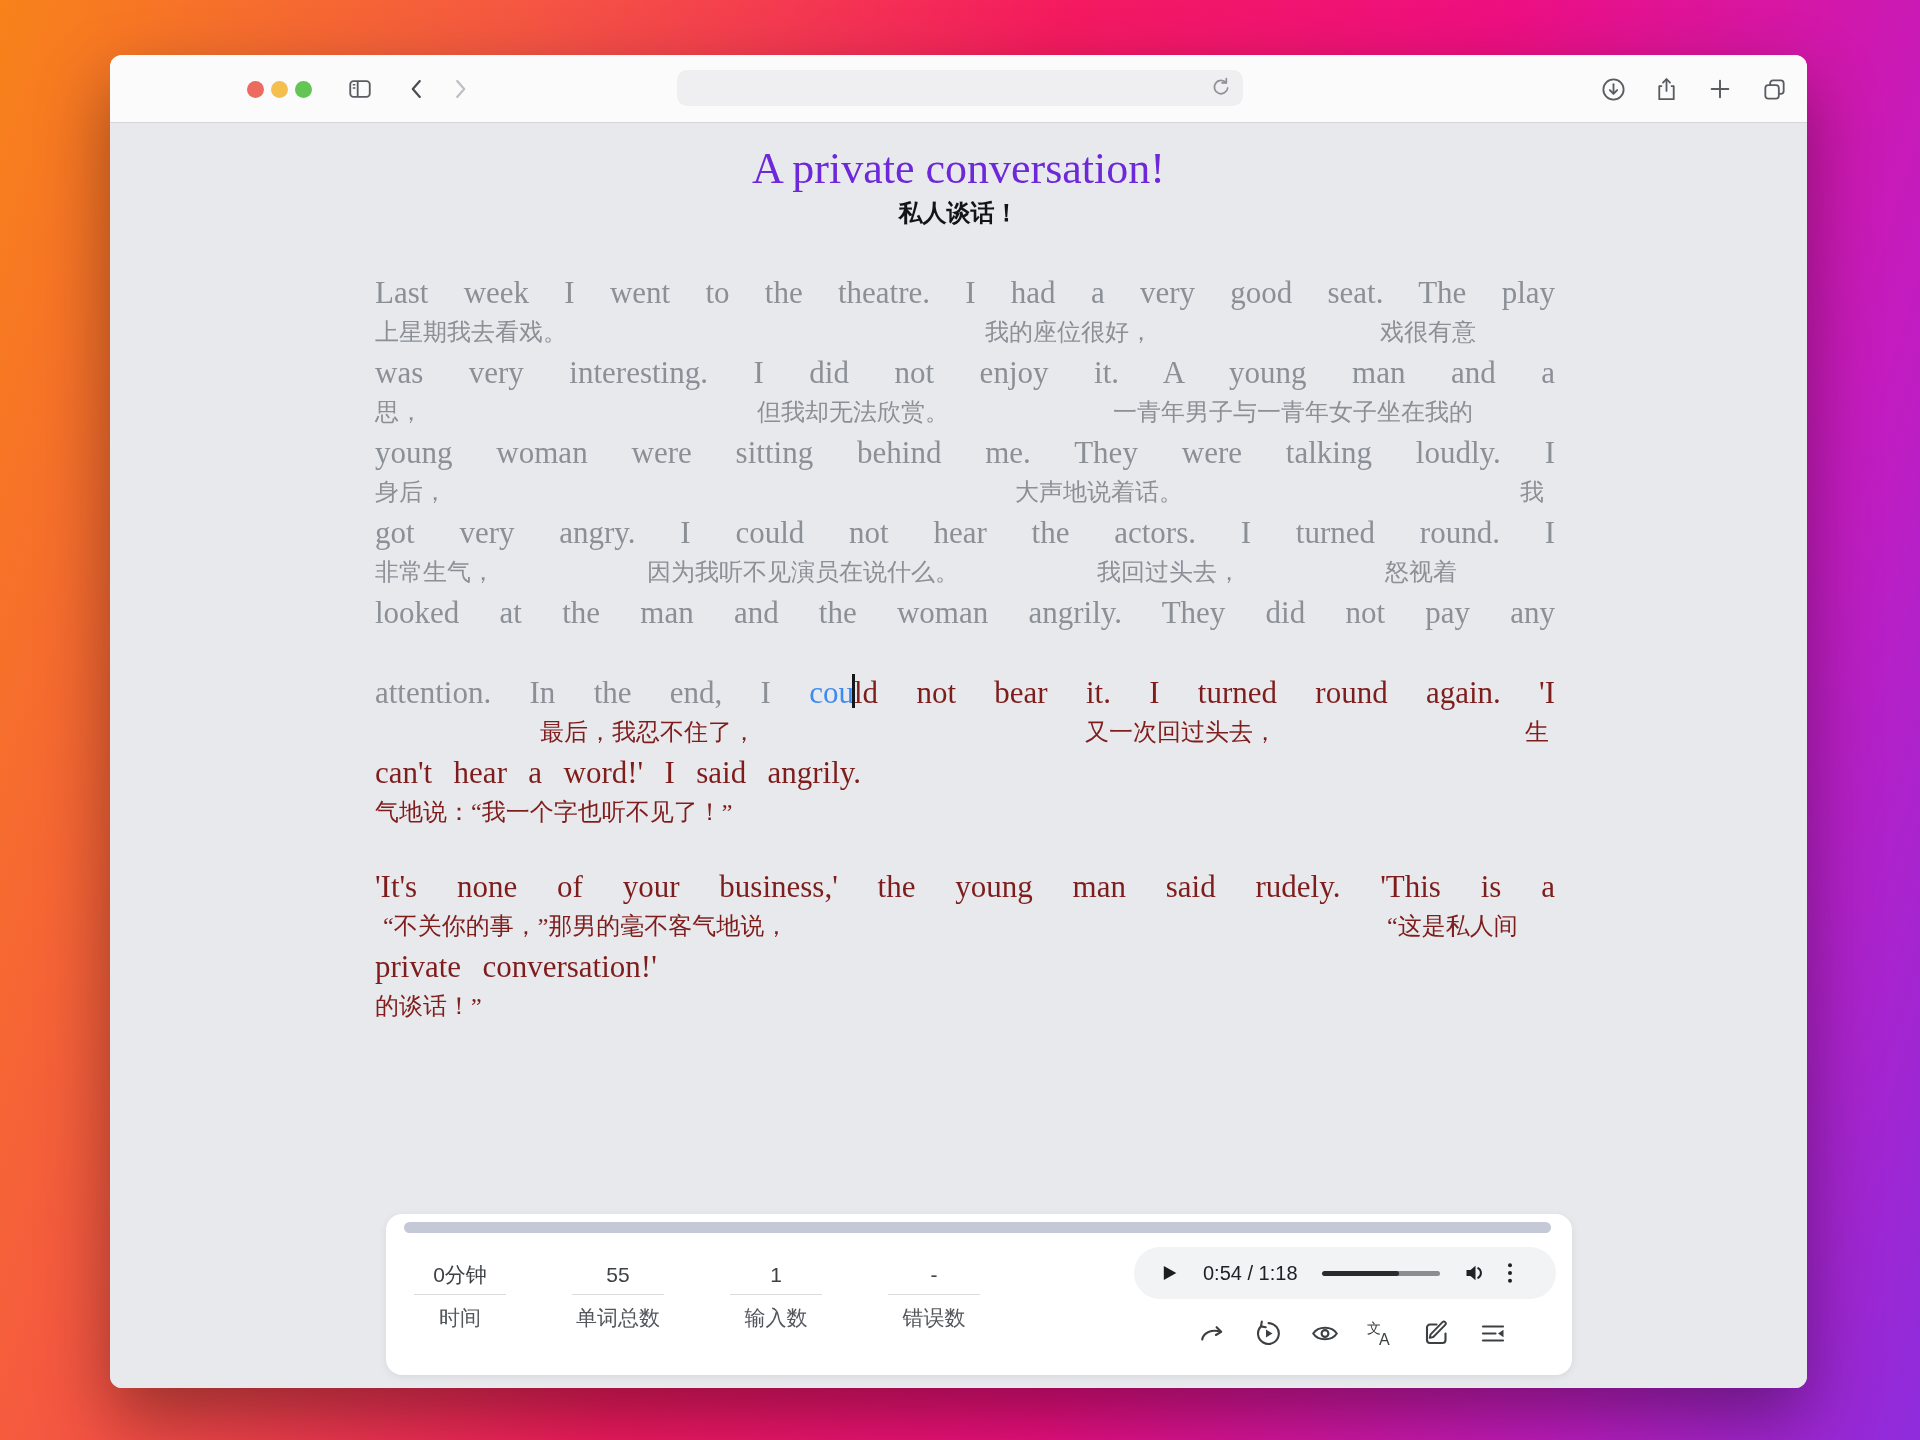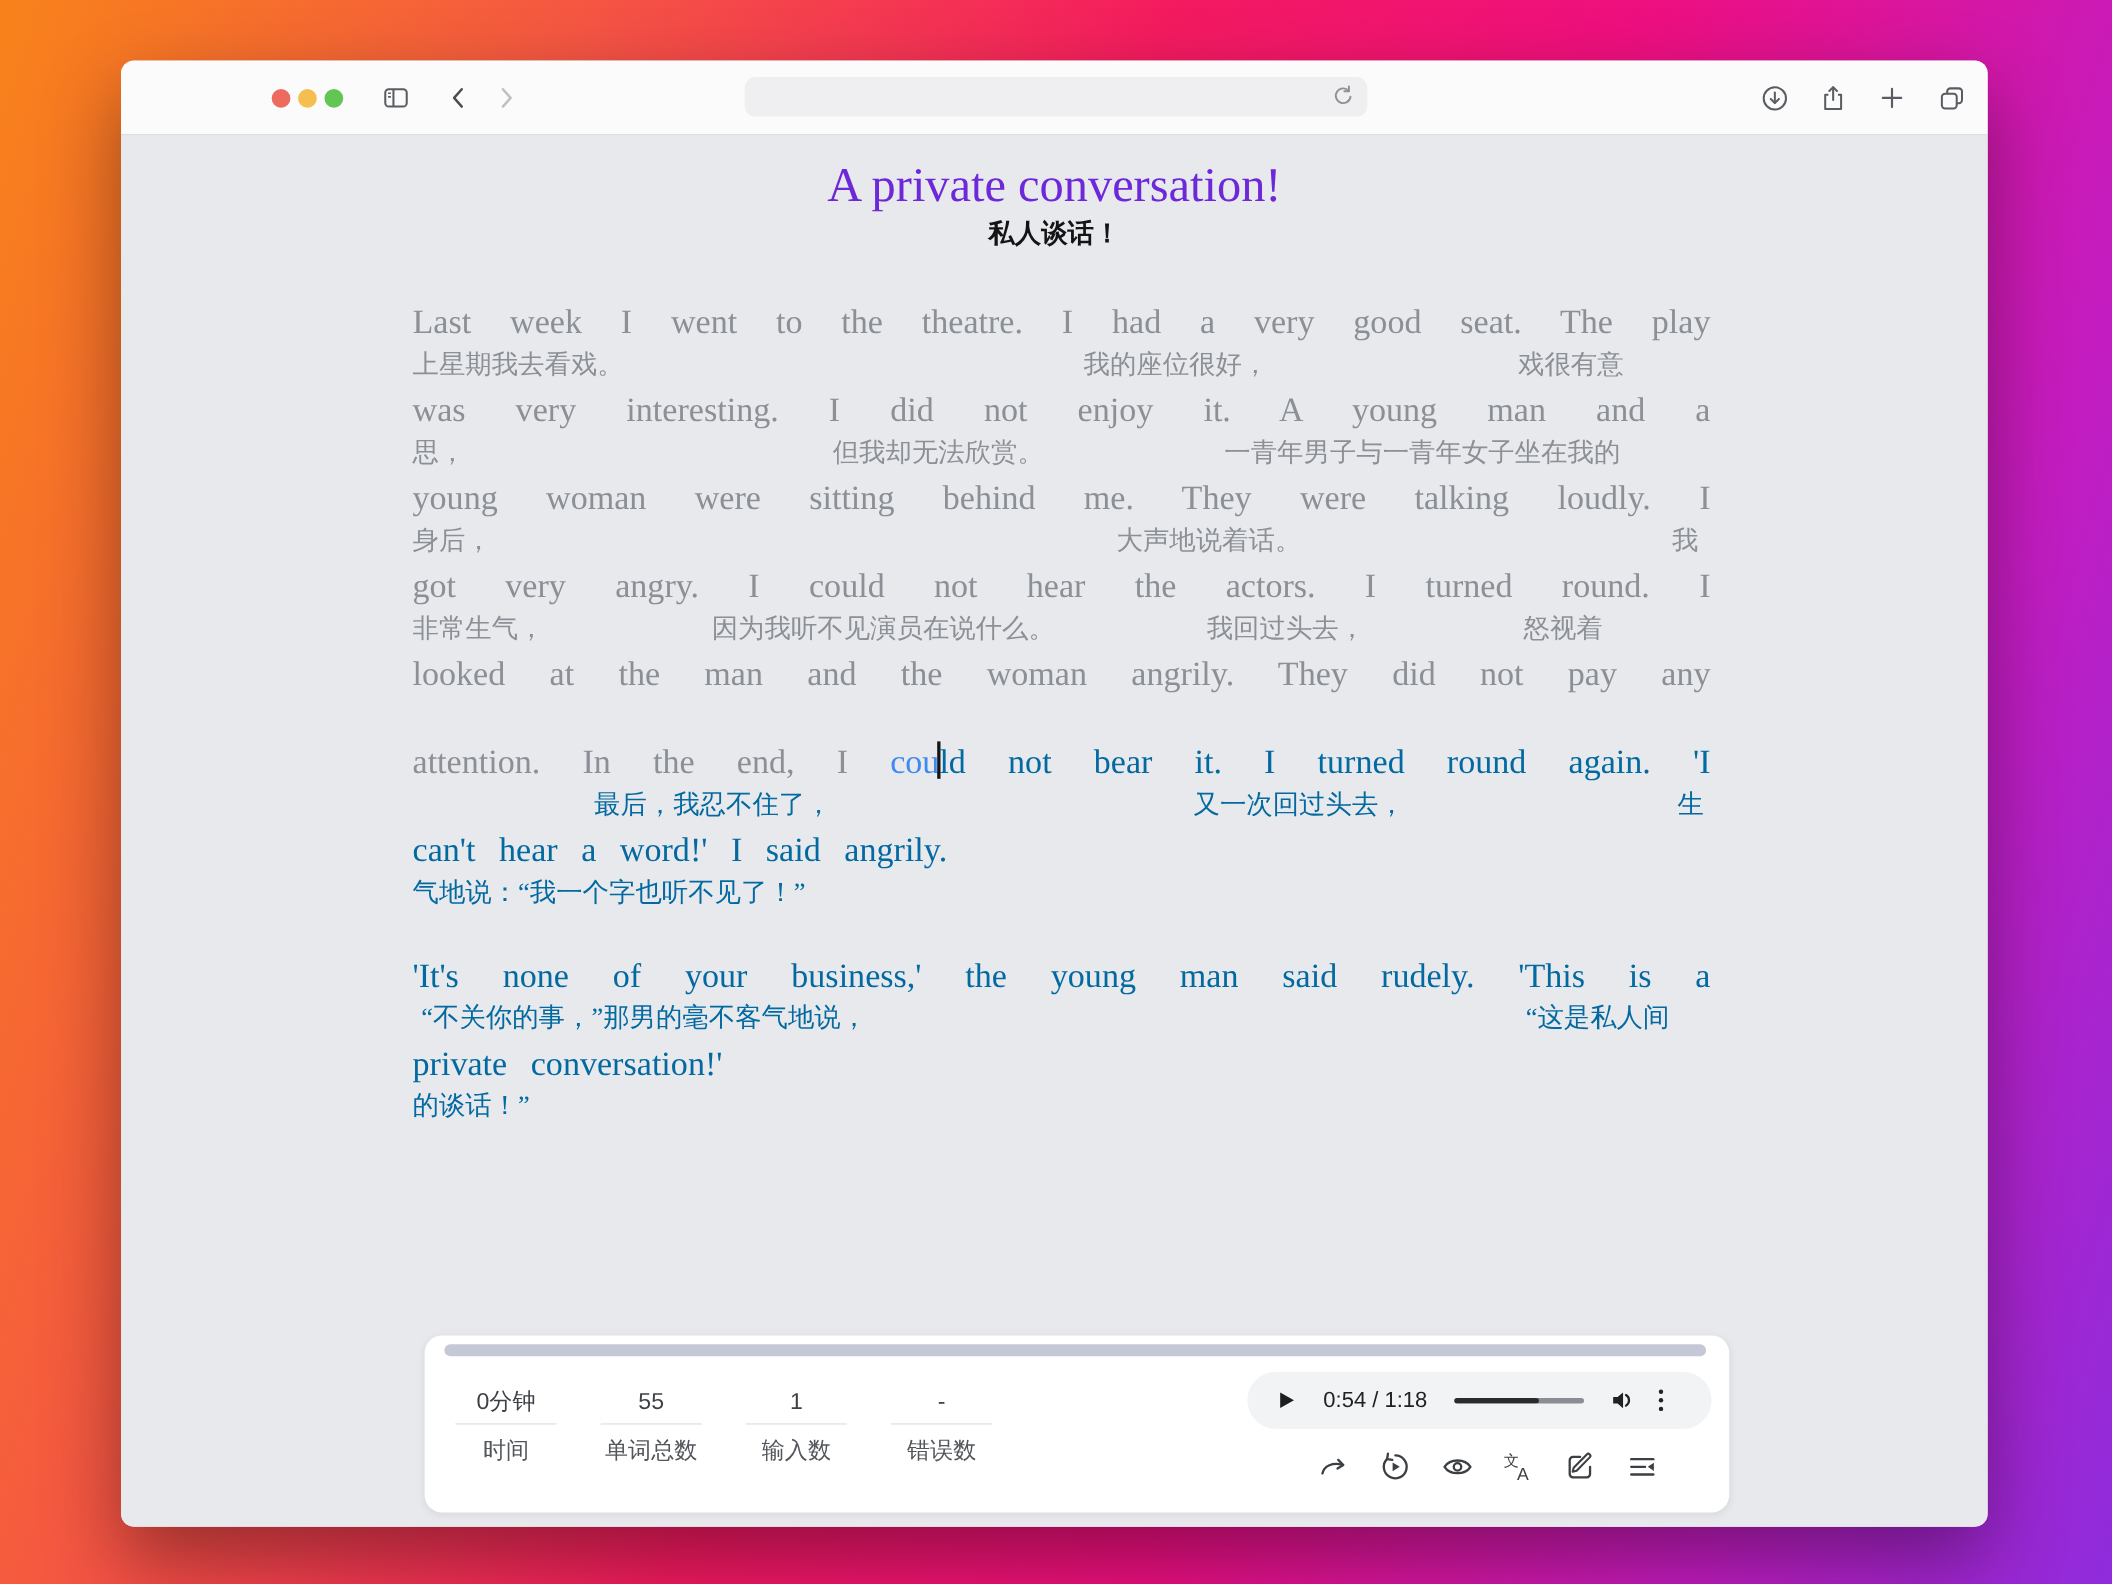--- a/index.html
+++ b/index.html
@@ -27,31 +27,31 @@
   .page-title{margin:0;padding-top:22px;text-align:center;font-size:44px;line-height:48px;font-weight:400;color:#6d28d9}
   .page-subtitle{margin:6px 0 0;text-align:center;font-size:24px;line-height:28px;font-weight:700;color:#141416}
   .passage{position:absolute;left:265px;top:149px;width:1180px}
   .pair{position:relative;height:80px}
   .pair.gap{margin-top:34px}
   .en{font-size:31px;line-height:42px;word-spacing:.3em;text-align:justify;text-align-last:justify;white-space:normal}
   .en.nojust{text-align:left;text-align-last:left;word-spacing:.44em}
   .cn{position:relative;height:34px;margin-top:2px;font-size:24px;line-height:32px}
   .cn span{position:absolute;top:0;white-space:nowrap}
   .done{color:#8b8f96}
-  .todo{color:#0369a1}
+  .todo{color:#7f1d1d}
   .active{color:#3e8bf0}
   .caret{display:inline-block;width:3px;height:34px;background:#15161a;vertical-align:-5px;margin:0 -1.5px}
   
   .card{
     position:absolute;left:276px;top:1091px;width:1186px;height:161px;
     background:#ffffff;border-radius:16px;box-shadow:0 2px 8px rgba(0,0,0,.07);
     font-family:"Liberation Sans","DejaVu Sans",sans-serif;
   }
   .track{position:absolute;left:18px;top:8px;width:1147px;height:11px;border-radius:6px;background:#c5c9d7}
-  .stats{position:absolute;left:28px;top:46px;display:flex;gap:40px}
+  .stats{position:absolute;left:28px;top:46px;display:flex;gap:66px}
   .stat{width:92px;text-align:center}
   .stat .sv{font-size:21px;line-height:30px;color:#3e4145;padding-bottom:4px;border-bottom:1px solid #dcdcdf}
   .stat .sl{margin-top:9px;font-size:21px;color:#53565b}
   .player{
     position:absolute;left:748px;top:33px;width:422px;height:52px;border-radius:26px;
     background:#f1f3f4;display:flex;align-items:center;padding:0 22px;box-sizing:border-box;
   }
   .ptime{margin-left:20px;font-size:20px;color:#202124;white-space:nowrap}
   .ptrack{margin-left:24px;width:118px;height:5px;border-radius:3px;background:#8a8d91;position:relative;overflow:hidden}
   .pfill{position:absolute;left:0;top:0;bottom:0;background:#2a2b2d;border-radius:3px}

